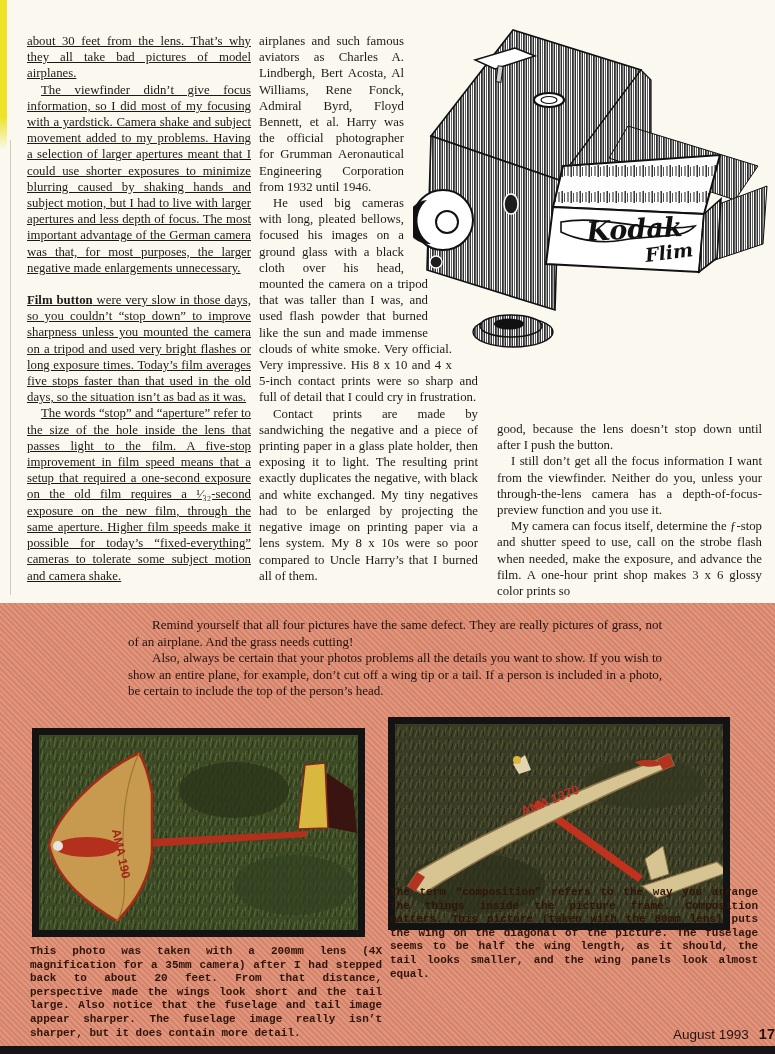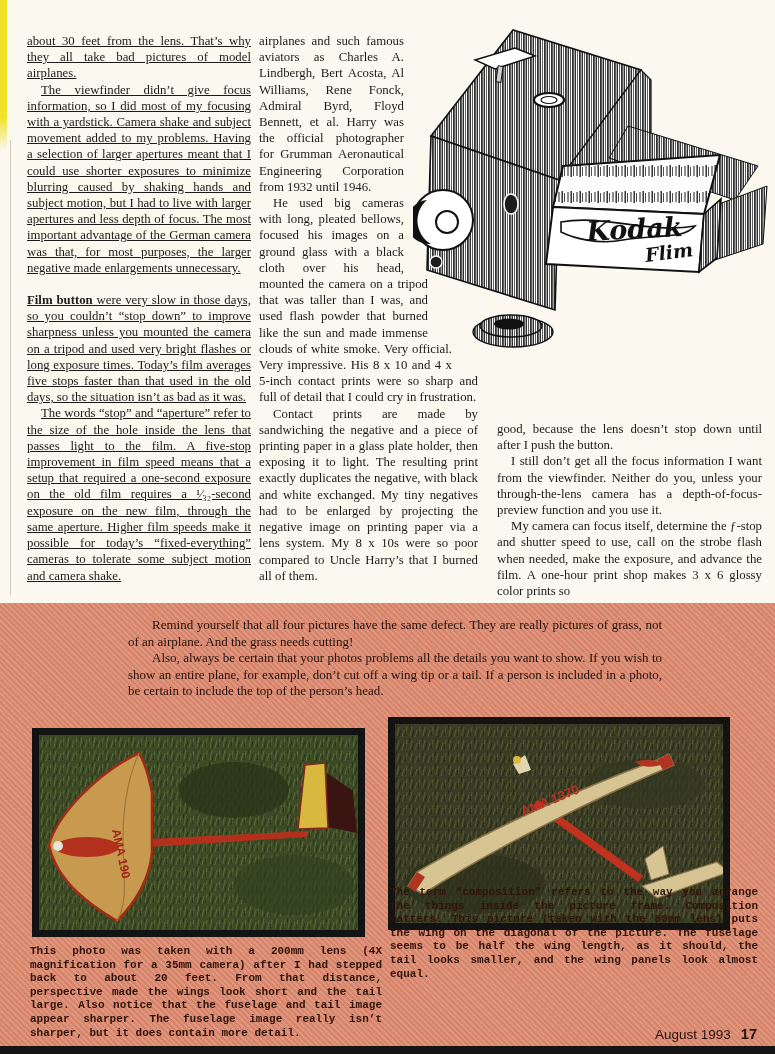--- a/index.html
+++ b/index.html
@@ -50,21 +50,21 @@
   .photo-right .shadow { left:21px; top:12px; width:342px; height:213px; }
   .photo svg { display:block; width:100%; height:100%; }
 
   
   .caption { position:absolute; font-family:Liberation Mono, monospace;
     font-weight:bold; font-size:11px; line-height:13.6px; color:#301409;
     text-align:justify; }
   .caption-left  { left:30px;  top:945px; width:352px; }
   .caption-right { left:390px; top:886px; width:368px; }
 
-  .footer { position:absolute; right:18px; top:1026px;
+  .footer { position:absolute; right:0; top:1026px;
     font-family:"Liberation Sans", sans-serif; font-size:13.5px; color:#26120c; }
   .footer .pageno { font-weight:bold; font-size:14.5px; margin-left:10px; }
 </style>
 </head>
 <body>
 
 <div class="page">
 
   <div class="edge-yellow"></div>
   <div class="edge-hairline"></div>

